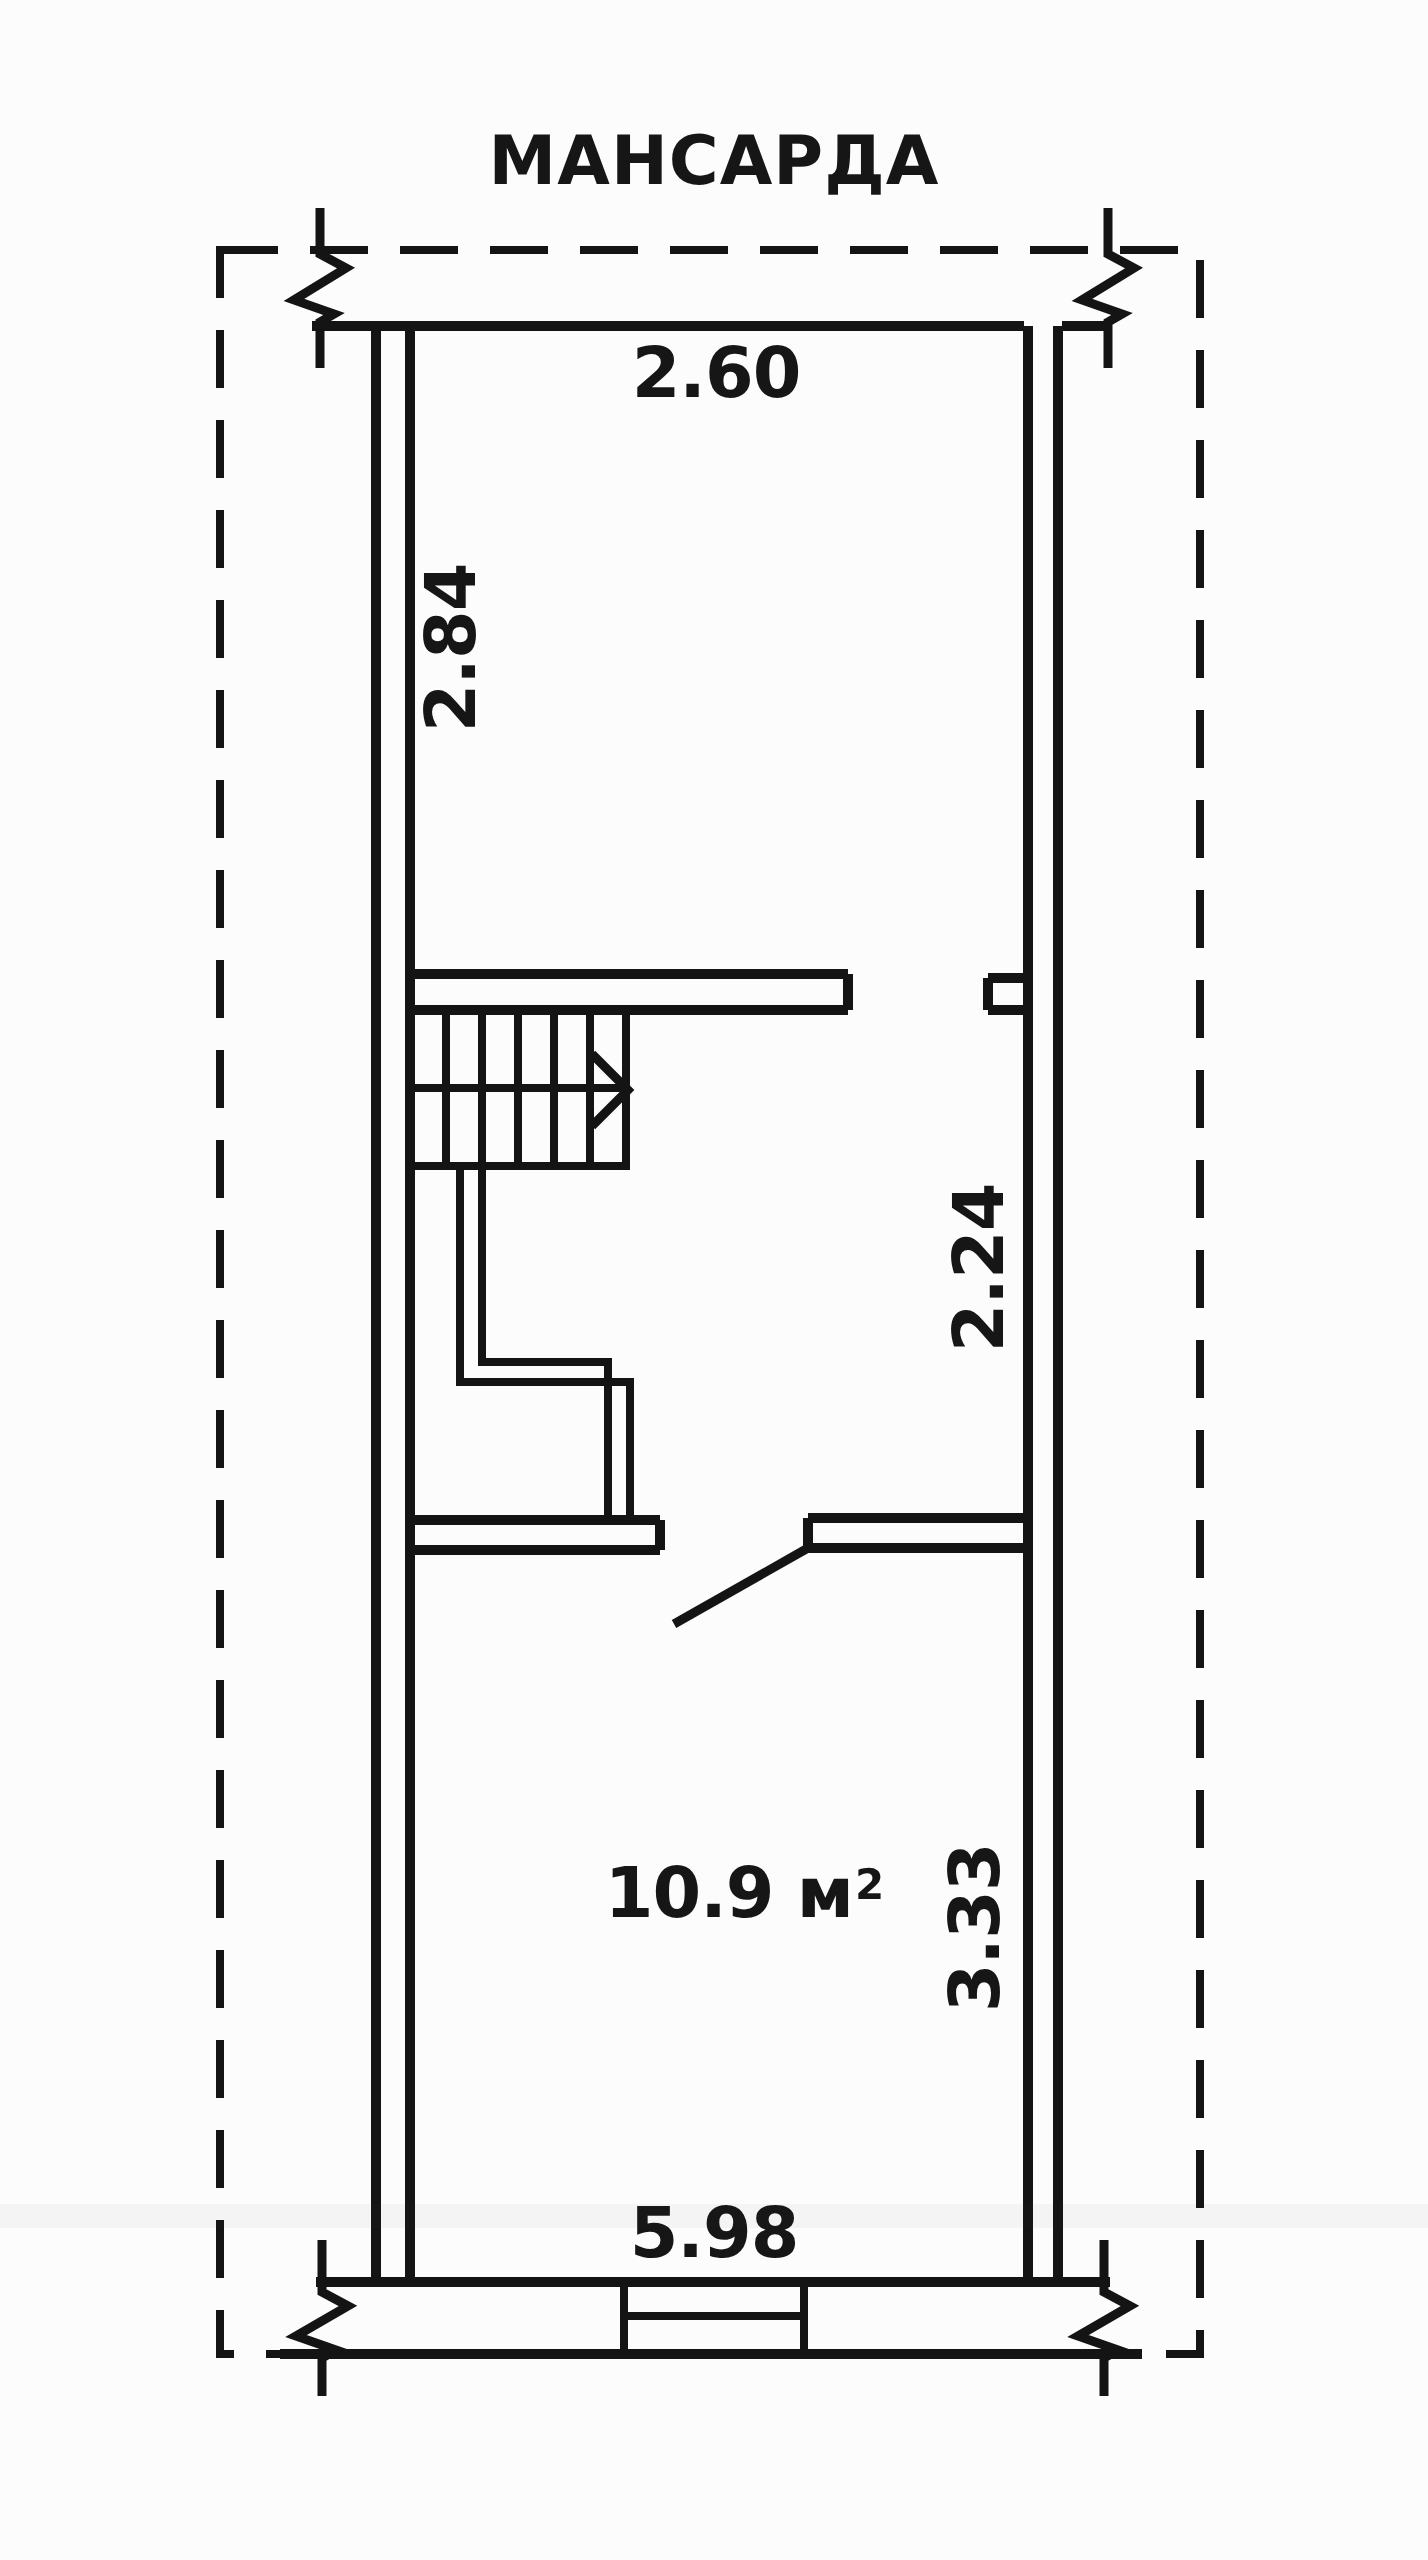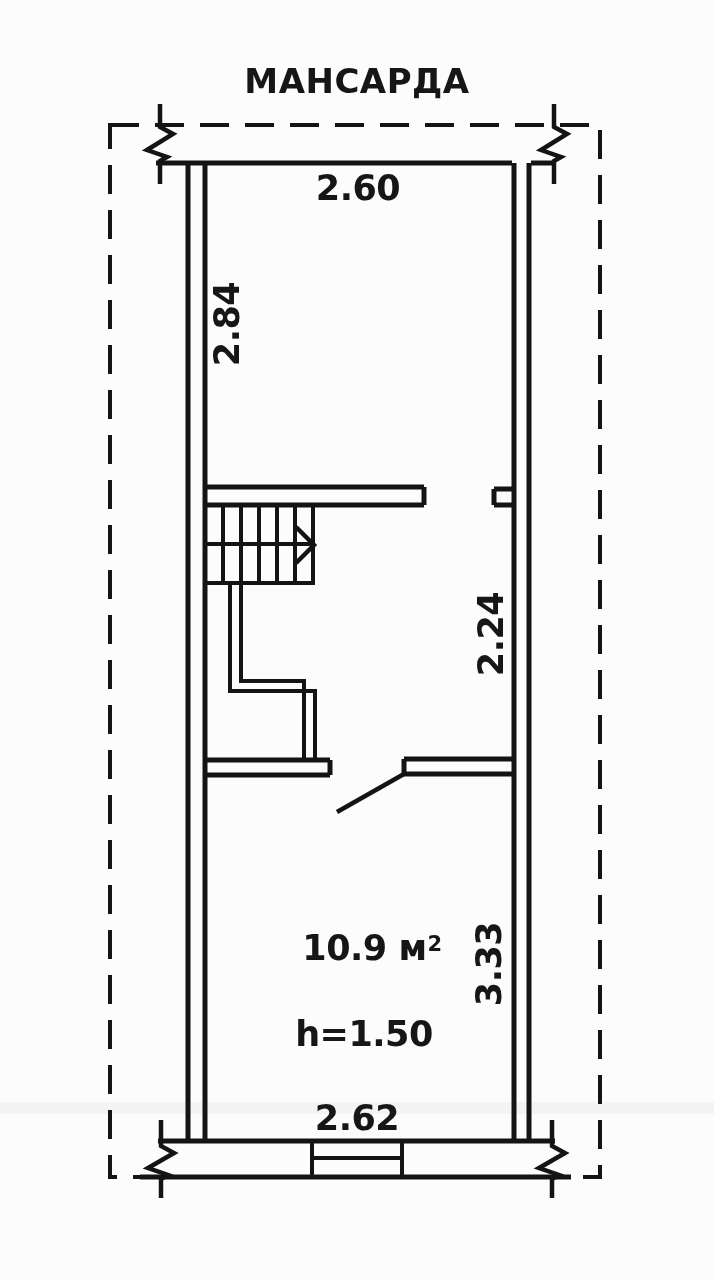--- a/index.html
+++ b/index.html
@@ -119,18 +119,17 @@
   <div class="label rot" style="left:227px;top:324px;">2.84</div>
 
 
   <div class="label rot" style="left:491px;top:634px;">2.24</div>
 
 
   <div class="label" style="left:372px;top:948px;"><span>10.9 м</span><span class="sup">2</span></div>
 
   <div class="label rot" style="left:489px;top:964px;">3.33</div>
 
-  <div class="label" style="left:364px;top:1034px;">h=1.50</div>
 
-  <div class="label" style="left:357px;top:1118px;">2.62</div>
+  <div class="label" style="left:357px;top:1118px;">5.98</div>
 
   <div class="bottom-artifact"></div>
 </div>
 
 </body></html>

